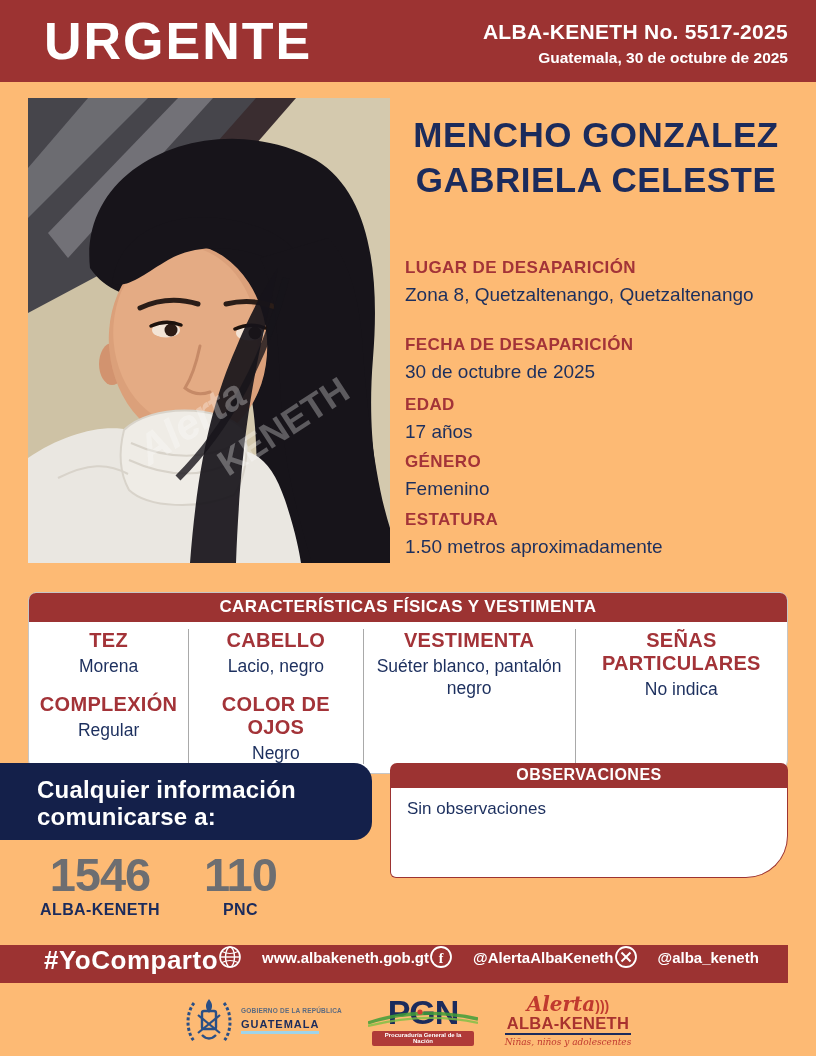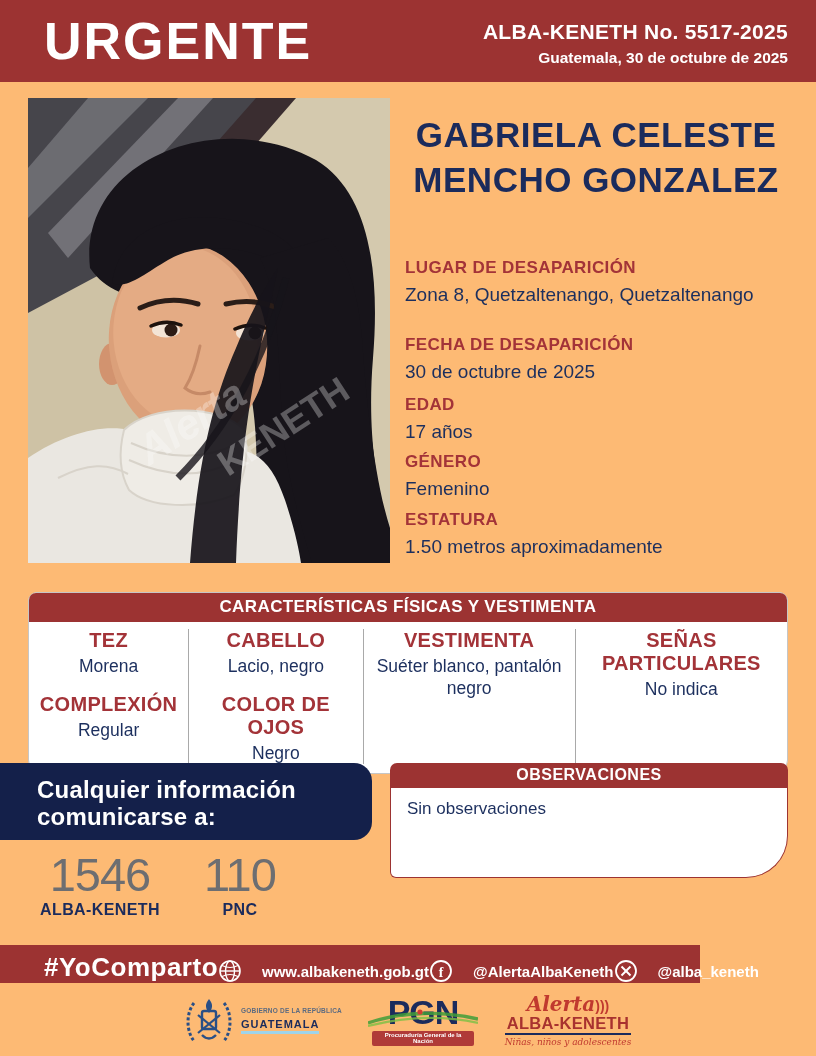--- a/index.html
+++ b/index.html
@@ -39,33 +39,33 @@
   .cgroup + .cgroup { margin-top:16px; }
   .clabel { color:#a33338; font-size:20px; font-weight:800; letter-spacing:.3px; }
   .cvalue { color:#1c2f5e; font-size:17.5px; margin-top:3px; line-height:22px; }
 
   
   .contact-box { position:absolute; left:0; top:763px; width:372px; height:77px; background:#14204a;
                  border-radius:0 18px 18px 0; color:#ffffff; padding:13px 0 0 37px; }
   .contact-box .cline { font-size:24px; font-weight:800; line-height:27px; letter-spacing:.2px; }
   .phones { position:absolute; left:40px; top:851px; display:flex; gap:44px; }
   .phone { text-align:center; }
-  .phone-num { color:#6d6e71; font-size:47px; font-weight:400; letter-spacing:-1px; line-height:48px; }
+  .phone-num { color:#6d6e71; font-size:47px; font-weight:700; letter-spacing:-1px; line-height:48px; }
   .phone-label { color:#1b2b5c; font-size:16px; font-weight:800; margin-top:2px; letter-spacing:.4px; }
 
   
   .obs { position:absolute; left:390px; top:763px; width:398px; }
   .obs-title { background:#9c3332; color:#fff; font-size:16px; font-weight:800; letter-spacing:.5px;
                text-align:center; padding:3px 0 4px; border-radius:7px 7px 0 0; }
   .obs-body { border:1.5px solid #9c3332; border-top:none; height:90px; border-radius:0 0 42px 6px;
               padding:11px 16px; color:#1c2f5e; font-size:17px; background:#fff; }
 
   
-  .footbar { position:absolute; left:0; top:945px; width:700px; height:38px; background:#9c3332;
-             display:flex; align-items:flex-end; color:#ffffff; padding:0 30px 0 44px; }
+  .footbar { position:absolute; left:0; top:945px; width:788px; height:38px; background:#9c3332;
+             display:flex; align-items:flex-start; color:#ffffff; padding:0 30px 0 44px; }
   .hashtag { font-size:26px; font-weight:800; letter-spacing:.5px; }
   .fitem { display:flex; align-items:center; gap:20px; }
   .fitem .handle { font-size:15px; font-weight:700; }
   .fic { width:24px; height:24px; flex:0 0 auto; }
   .footbar .sp1 { width:42px; } .footbar .sp2 { width:26px; } .footbar .sp3 { width:26px; }
 
   
   .logos { position:absolute; left:0; top:995px; width:816px; display:flex; justify-content:center;
            align-items:center; gap:30px; }
   .gov { display:flex; align-items:center; gap:7px; }
@@ -149,22 +149,22 @@
 
       <g opacity="0.3" fill="#ffffff" transform="rotate(-33 180 330)">
         <text x="110" y="330" font-size="42" font-style="italic" font-weight="bold">Alerta</text>
         <text x="170" y="382" font-size="36" font-weight="bold">KENETH</text>
       </g>
     </svg>
   </div>
 
   <div class="rcol">
     <div class="pname">
+      <div>MENCHO GONZALEZ</div>
       <div>GABRIELA CELESTE</div>
-      <div>MENCHO GONZALEZ</div>
     </div>
     <div class="fg fg-0">
       <div class="flabel">LUGAR DE DESAPARICIÓN</div>
       <div class="fvalue">Zona 8, Quetzaltenango, Quetzaltenango</div>
     </div>
     <div class="fg fg-1">
       <div class="flabel">FECHA DE DESAPARICIÓN</div>
       <div class="fvalue">30 de octubre de 2025</div>
     </div>
     <div class="fg fg-2">

